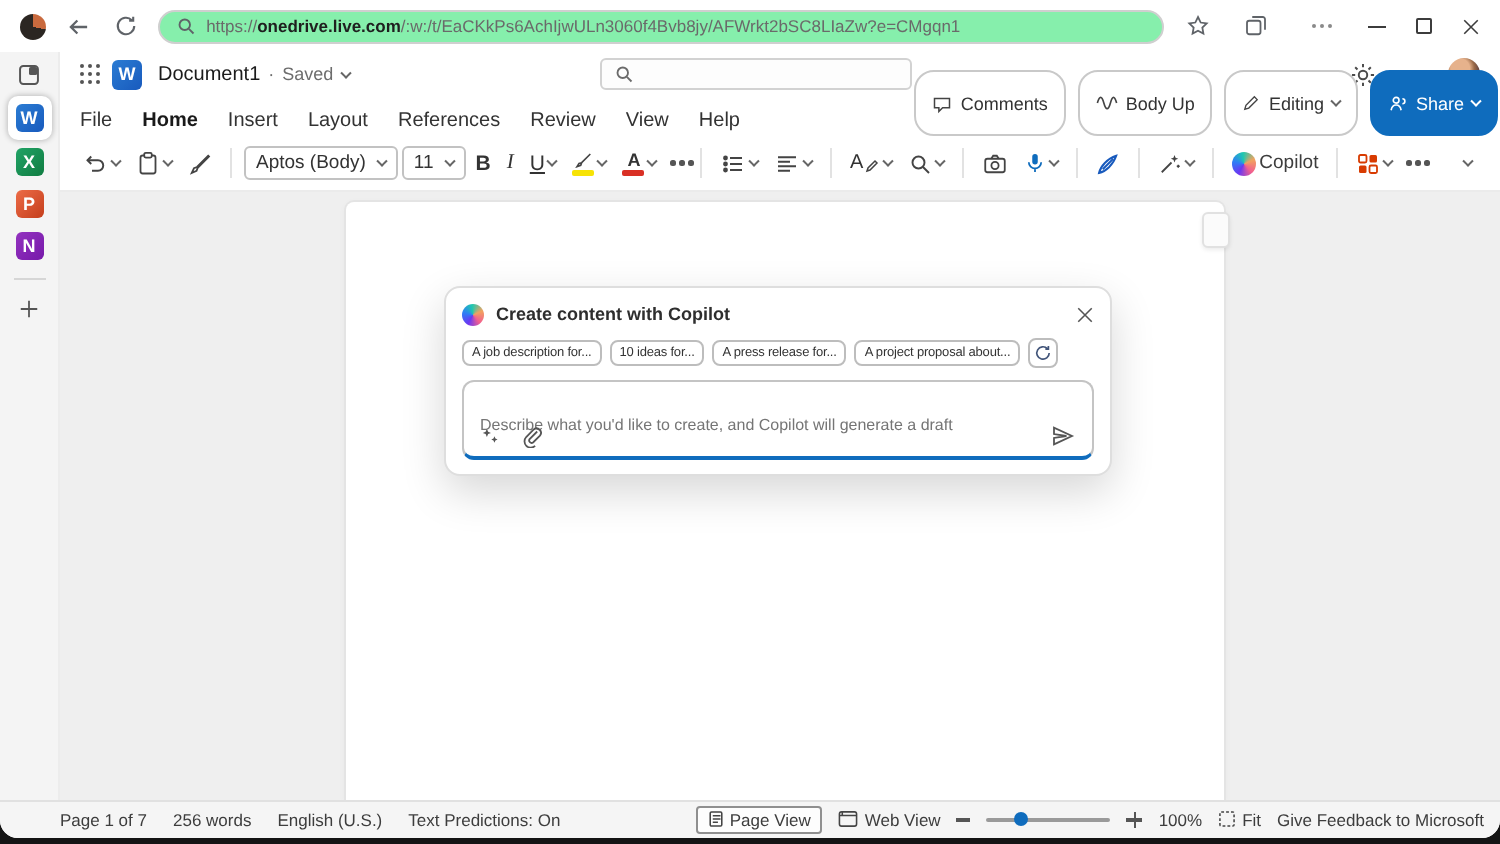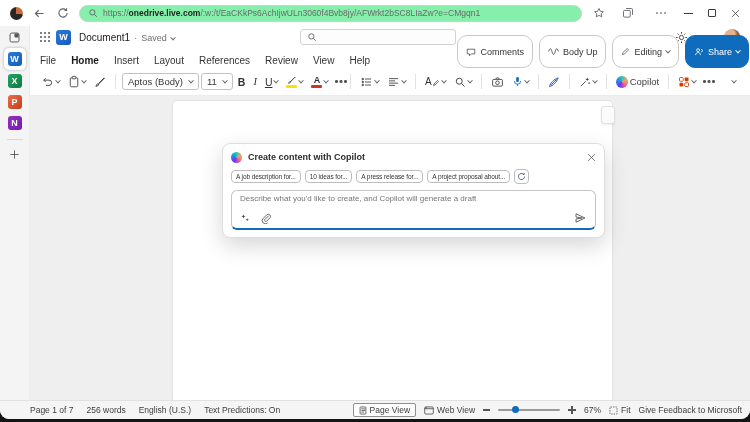--- a/index.html
+++ b/index.html
@@ -67,35 +67,35 @@
   .dots-ic{width:2.5px;height:2.5px;border-radius:50%;background:#555;box-shadow:4.5px 0 0 #555,9px 0 0 #555;margin:0 6px 0 2px}
   .copilot-logo{width:12px;height:12px;border-radius:50%;background:conic-gradient(from 210deg,#6a38f2,#2f7df6,#1ec8b0,#f2a25f,#f25f8f,#6a38f2)}
   .rb-label{font-size:9.5px;color:#3d3d3d}
 
   
   #canvas{position:absolute;top:96px;left:30px;right:0;bottom:19px;background:#efefef}
   #page{position:absolute;left:143px;top:5px;width:439px;bottom:0;background:#fff;border-radius:4px 4px 0 0;box-shadow:0 0 0 1px #e4e4e4,0 1px 4px rgba(0,0,0,.05)}
   #comment-tab{position:absolute;right:-3px;top:5px;width:14px;height:18px;background:#fbfbfb;border:1px solid #e1e1e1;border-radius:3px;box-shadow:0 1px 2px rgba(0,0,0,.08)}
 
   
-  #copilot-dialog{position:absolute;left:222px;top:143px;width:383px;background:#fff;border:1px solid #dedede;border-radius:8px;box-shadow:0 8px 22px rgba(0,0,0,.16);padding:7px 8px}
+  #copilot-dialog{position:absolute;left:222px;top:143px;width:334px;background:#fff;border:1px solid #dedede;border-radius:8px;box-shadow:0 8px 22px rgba(0,0,0,.16);padding:7px 8px}
   .cd-header{display:flex;align-items:center;gap:6px;height:12px}
   .cd-title{font-size:9px;font-weight:700;color:#2e2e2e}
   .cd-close{margin-left:auto;color:#555;display:flex}
   .cd-chips{display:flex;align-items:center;gap:4px;margin-top:6px}
   .chip{border:1px solid #bdbdbd;border-radius:4px;padding:2px 4px;font-size:6.5px;letter-spacing:-.1px;color:#333;white-space:nowrap;background:#fff}
   .chip-refresh{width:15px;height:15px;border:1px solid #bdbdbd;border-radius:4px;display:flex;align-items:center;justify-content:center;color:#42557a;flex:0 0 auto}
-  .cd-input{position:relative;margin-top:6px;height:40px;border:1px solid #c4c4c4;border-bottom:2px solid #0f6cbd;border-radius:6px;padding:3px 8px}
+  .cd-input{position:relative;margin-top:6px;height:40px;border:1px solid #c4c4c4;border-bottom:2px solid #0f6cbd;border-radius:6px;padding:17px 8px}
   .cd-input textarea{width:100%;height:16px;border:none;outline:none;resize:none;background:transparent;font-size:8px;color:#555;font-family:"Liberation Sans",sans-serif}
   .cd-tools{position:absolute;left:8px;right:8px;bottom:4px;display:flex;align-items:center;gap:9px;color:#555}
 
   
   #status-bar{position:absolute;left:0;right:0;bottom:0;height:19px;background:#f5f5f5;border-top:1px solid #e1e1e1;display:flex;align-items:center;font-size:8.5px;color:#3d3d3d;padding:0 8px 0 30px;gap:13px;white-space:nowrap}
   .sb-right{display:flex;align-items:center;gap:8px;margin-left:auto}
-  .sb-btn{display:flex;align-items:center;gap:3px}
+  .sb-btn{display:flex;align-items:flex-start;gap:3px}
   .sb-btn.sel{border:1px solid #8f8f8f;border-radius:2px;background:#fdfdfd;padding:1px 5px}
   .zoom-track{position:relative;width:62px;height:2px;background:#9a9a9a;border-radius:1px}
   .zoom-thumb{position:absolute;top:-3px;left:22%;width:7px;height:7px;border-radius:50%;background:#0f6cbd}
   .minus-line{width:7px;height:1.4px;background:#555}
   .plus-ic{position:relative;width:8px;height:8px}
   .plus-ic::before{content:"";position:absolute;left:0;right:0;top:3.3px;height:1.4px;background:#555}
   .plus-ic::after{content:"";position:absolute;top:0;bottom:0;left:3.3px;width:1.4px;background:#555}
 </style>
 </head>
 <body>
@@ -448,21 +448,21 @@
             <rect x="1" y="1" width="12" height="10" rx="1.5"></rect>
             <path d="M1 3.5h12M3 1v2.5"></path>
           </svg>
         <span>Web View</span>
       </div>
       <div class="minus-line"></div>
       <div class="zoom-track">
         <div class="zoom-thumb"></div>
       </div>
       <div class="plus-ic"></div>
-      <span>67%</span>
+      <span>100%</span>
       <div class="sb-btn">
         <svg width="9" height="9" viewBox="0 0 14 14" fill="none" stroke="#444" stroke-width="1.2" stroke-dasharray="2.2 1.6">
             <rect x="1.5" y="1.5" width="11" height="11" rx="1"></rect>
           </svg>
         <span>Fit</span>
       </div>
       <span>Give Feedback to Microsoft</span>
     </div>
   </div>
 

